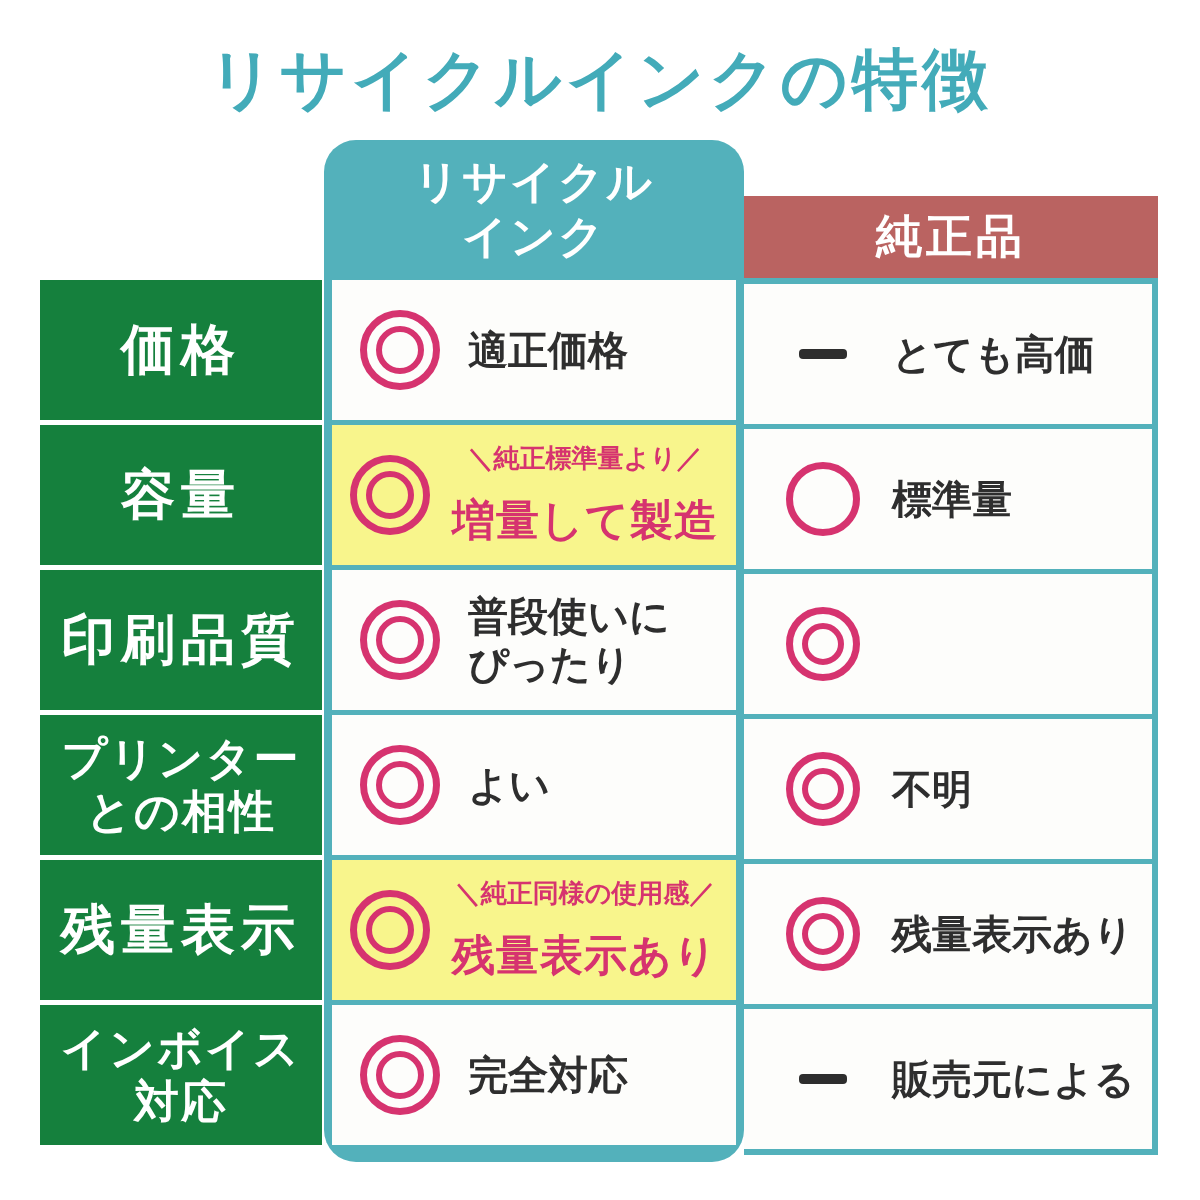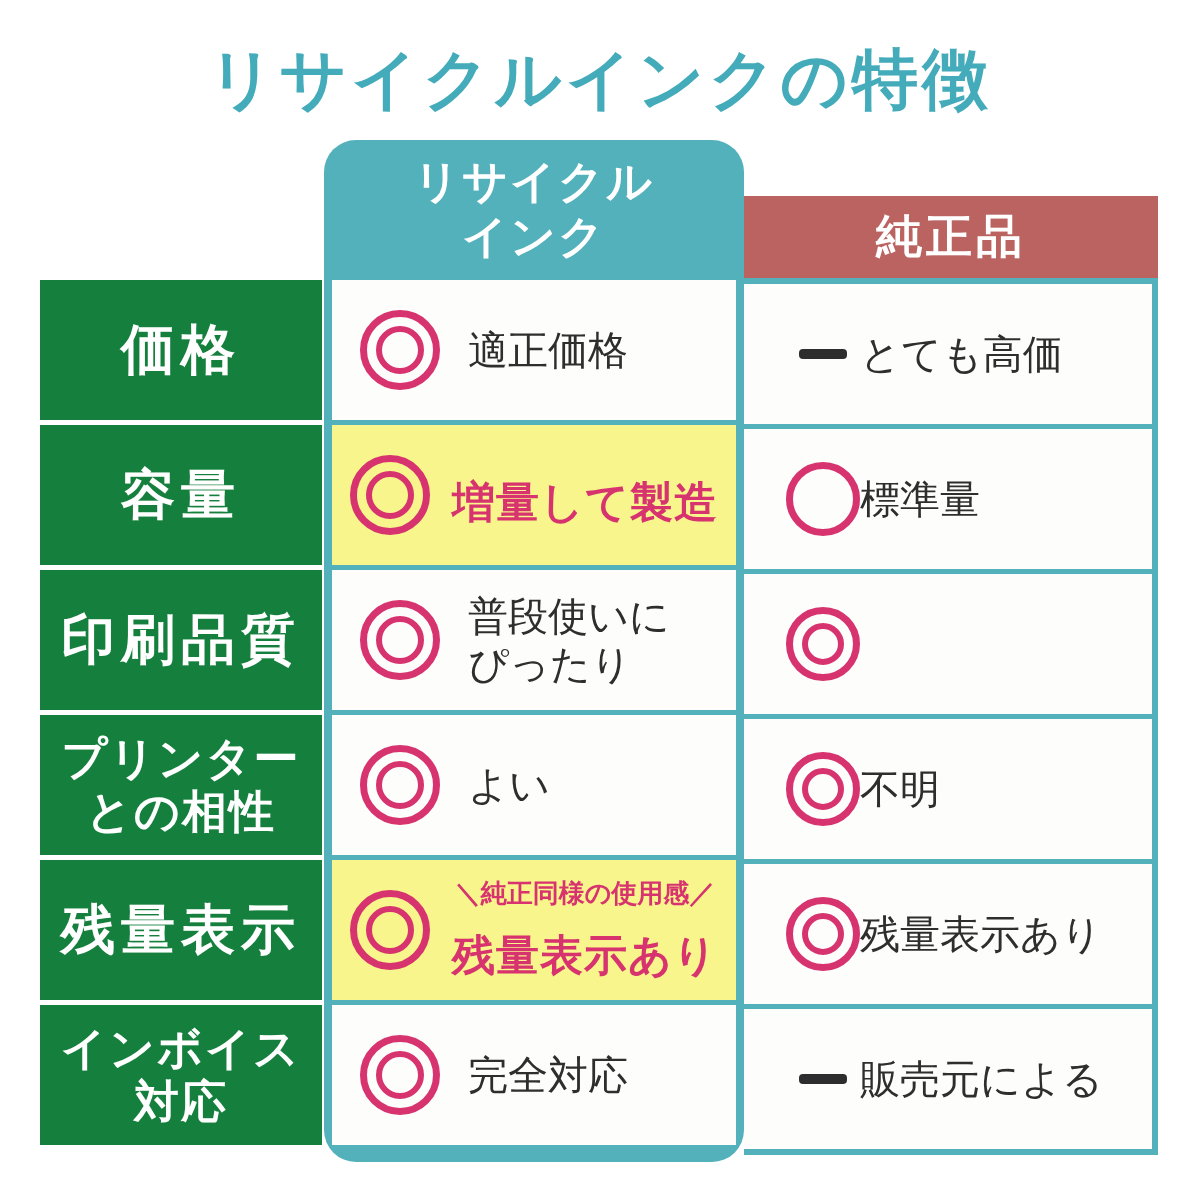--- a/index.html
+++ b/index.html
@@ -43,24 +43,24 @@
     position:absolute;left:744px;top:196px;width:414px;height:82px;background:#ba6361;
     display:flex;align-items:center;justify-content:center;
     color:#ffffff;font-weight:800;font-size:46px;letter-spacing:4px;
   }
   .genuine-grid{
     position:absolute;left:744px;top:278px;width:414px;height:877px;background:#53b1bb;
     box-sizing:border-box;padding:6px 6px 6px 0;display:flex;flex-direction:column;gap:5px;
   }
   .gcell{
     background:#fdfdfb;height:140px;flex:none;display:flex;align-items:center;
-    padding-left:42px;box-sizing:border-box;
+    padding-left:42px;gap:32px;box-sizing:border-box;
   }
   
-  .ctext{font-size:40px;font-weight:400;white-space:pre-line;line-height:1.2;color:#2e2e2e;}
+  .ctext{font-size:40px;font-weight:700;white-space:pre-line;line-height:1.2;color:#2e2e2e;}
   .stack{display:flex;flex-direction:column;align-items:center;flex:1;padding-right:6px;}
   .callout{color:#d6336f;font-weight:800;font-size:26px;letter-spacing:0;}
   .strongtext{color:#d6336f;font-weight:900;font-size:43px;letter-spacing:1px;margin-top:16px;}
   
   .mark{position:relative;width:80px;height:80px;flex:none;}
   .gcell .mark{width:74px;height:74px;}
   .mark--double-circle::before{content:"";position:absolute;inset:0;border:7px solid #d6336f;border-radius:50%;}
   .mark--double-circle::after{content:"";position:absolute;inset:16px;border:6px solid #d6336f;border-radius:50%;}
   .mark--circle::before{content:"";position:absolute;inset:0;border:7px solid #d6336f;border-radius:50%;}
   .mark--dash::before{content:"";position:absolute;left:13px;right:13px;top:50%;margin-top:-5px;height:10px;background:#2d2d2d;border-radius:4px;}
@@ -87,20 +87,21 @@
     <div class="rcells">
 
       <div class="rcell">
         <span class="mark mark--double-circle"></span>
         <span class="ctext">適正価格</span>
       </div>
 
       <div class="rcell highlight">
         <span class="mark mark--double-circle"></span>
         <span class="stack">
+          <span class="callout">＼純正標準量より／</span>
           <span class="strongtext">増量して製造</span>
         </span>
       </div>
 
       <div class="rcell">
         <span class="mark mark--double-circle"></span>
         <span class="ctext">普段使いに
 ぴったり</span>
       </div>
 

